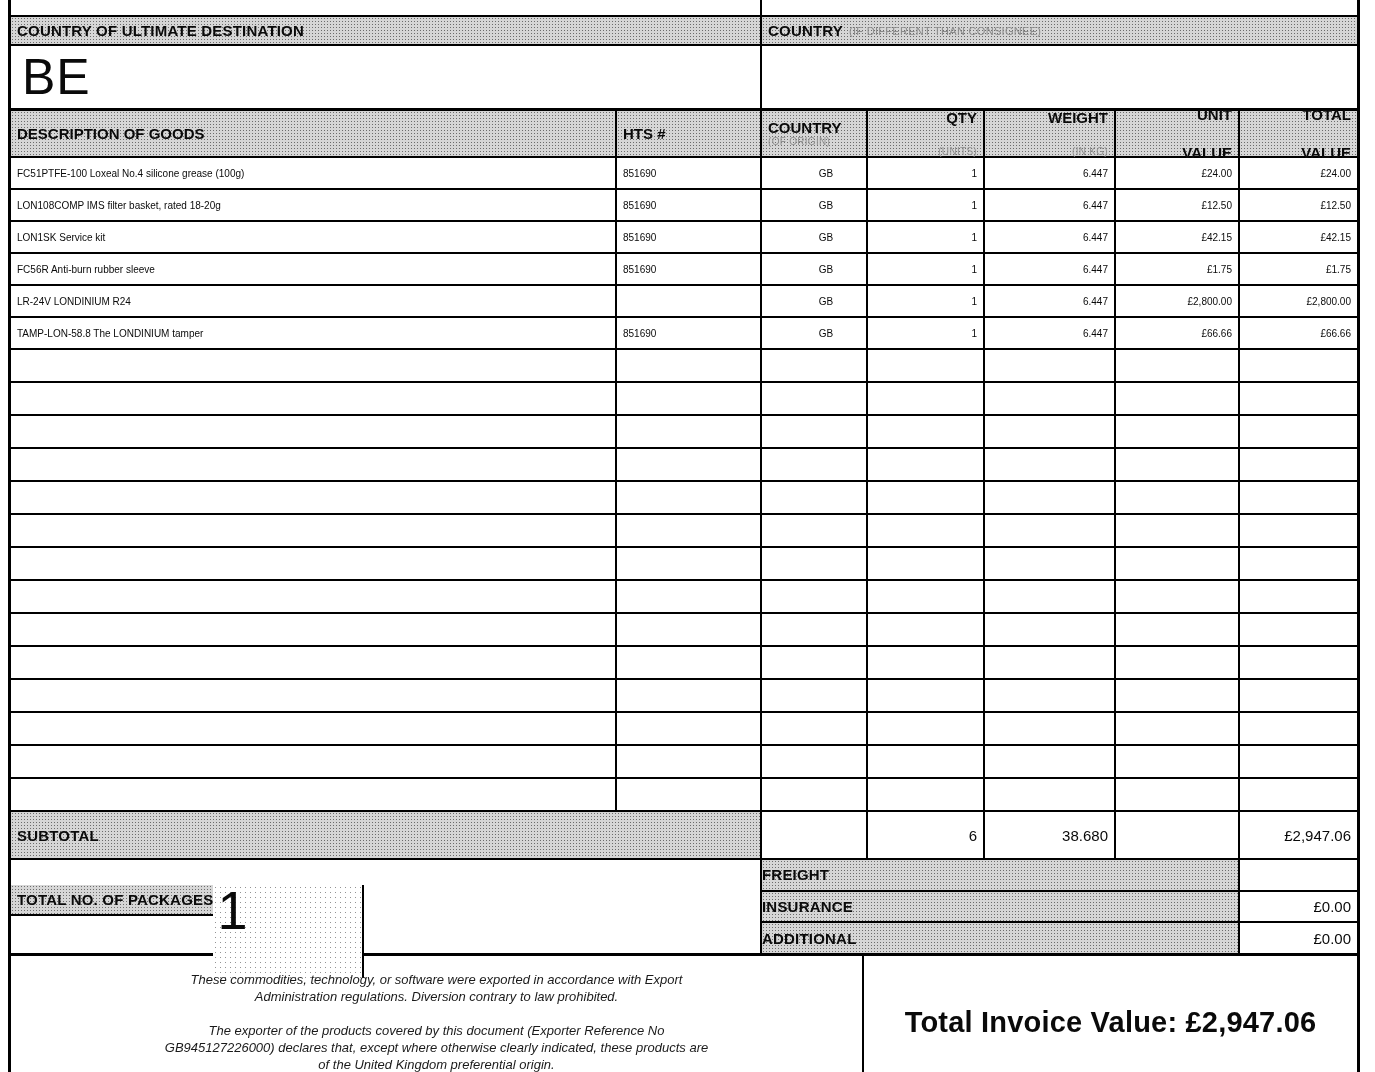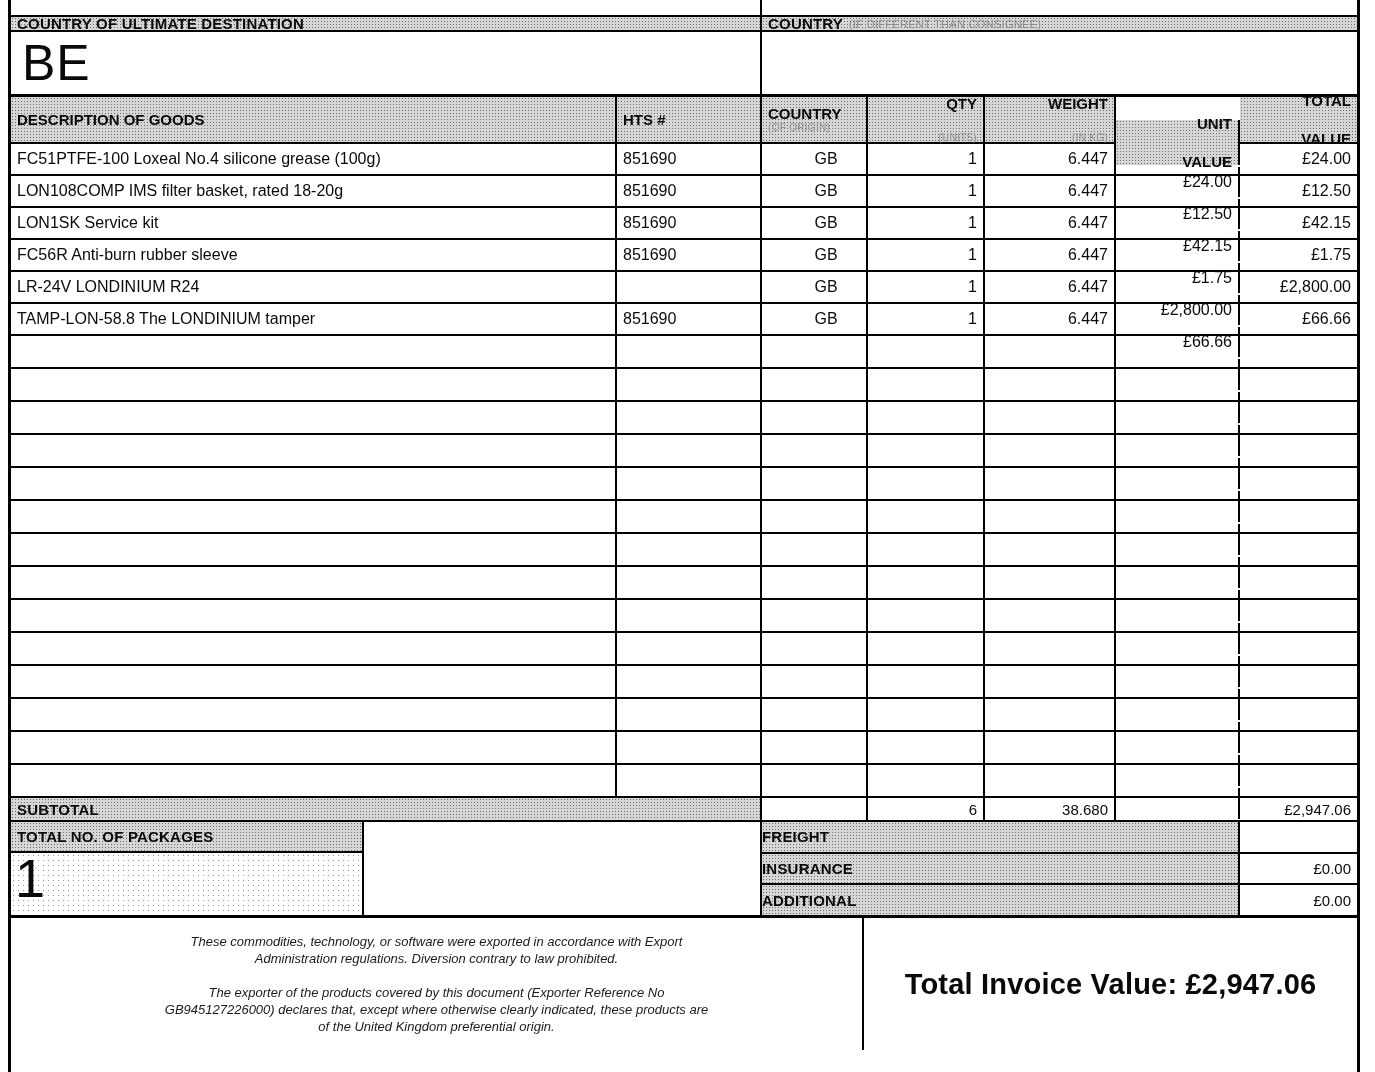--- a/index.html
+++ b/index.html
@@ -38,50 +38,50 @@
   .al { justify-content: flex-start; padding-left: 6px; text-align: left; }
   .ac { justify-content: center; text-align: center; padding-left: 24px; }
   .ar { justify-content: flex-end; padding-right: 6px; text-align: right; }
 
   
   .w-desc    { width: 606px; flex: 0 0 606px; }
   .w-hts     { width: 145px; flex: 0 0 145px; }
   .w-country { width: 106px; flex: 0 0 106px; }
   .w-qty     { width: 117px; flex: 0 0 117px; }
   .w-weight  { width: 131px; flex: 0 0 131px; }
-  .w-unit    { width: 124px; flex: 0 0 124px; margin-top: 23px; }
+  .w-unit    { width: 124px; flex: 0 0 124px; }
   .w-total   { flex: 1 1 auto; }
   .w-left    { width: 751px; flex: 0 0 751px; }
 
   
   .strip { height: 17px; }
-  .dest-head { height: 15px; }
+  .dest-head { height: 29px; }
   .be-band { height: 65px; }
   .thead { height: 47px; }
-  .row { height: 32px; font-size: 16px; }
+  .row { height: 32px; font-size: 10px; }
   .row.empty { height: 33px; }
-  .subtotal-band { height: 24px; font-size: 15px; }
+  .subtotal-band { height: 48px; font-size: 15px; }
   .pack-area { height: 96px; }
   .footer-band { height: 132px; }
 
   .bar-label { font-weight: bold; font-size: 15px; letter-spacing: 0.2px; }
 
   .sub-note { font-size: 11px; color: #8a8a8a; font-weight: normal; letter-spacing: 0.3px; }
 
   .be-text { font-size: 50px; font-weight: 400; letter-spacing: 1px; padding-left: 5px; line-height: 1; }
 
   .th { display: flex; flex-direction: column; justify-content: center; padding: 3px 6px; height: 100%; }
   .th-left { align-items: flex-start; }
   .th-right { align-items: flex-end; gap: 20px; }
   .th-line1 { font-weight: bold; font-size: 15px; line-height: 1.15; }
   .th-line2b { font-weight: bold; font-size: 15px; line-height: 1.15; }
   .th-sub { font-size: 10px; color: #8f8f8f; line-height: 1.2; letter-spacing: 0.3px; }
 
   .pack-left { display: flex; height: 100%; }
-  .pack-col { width: 353px; flex: 0 0 353px; display: flex; flex-direction: column; height: 100%; }
+  .pack-col { width: 353px; flex: 0 0 353px; display: flex; flex-direction: row; height: 100%; margin-top: 25px; }
   .pack-label { height: 31px; display: flex; align-items: center; padding-left: 6px; }
   .pack-value { flex: 1; display: flex; align-items: flex-start; padding-left: 4px; }
   .one-text { font-size: 54px; line-height: 0.95; font-weight: 400; }
   .pack-white { flex: 1; background: #fff; }
 
   .charges { flex: 1; display: flex; flex-direction: column; height: 100%; }
   .charge-row { display: flex; flex: 1; }
   .charge-row.mid { border-bottom: 2px solid #000; }
   .charge-bar { flex: 1; display: flex; align-items: center; justify-content: flex-start; padding-right: 14px; }
   .charge-val { width: 117px; flex: 0 0 117px; display: flex; align-items: center; justify-content: flex-end; padding-right: 6px; font-size: 15px; }

